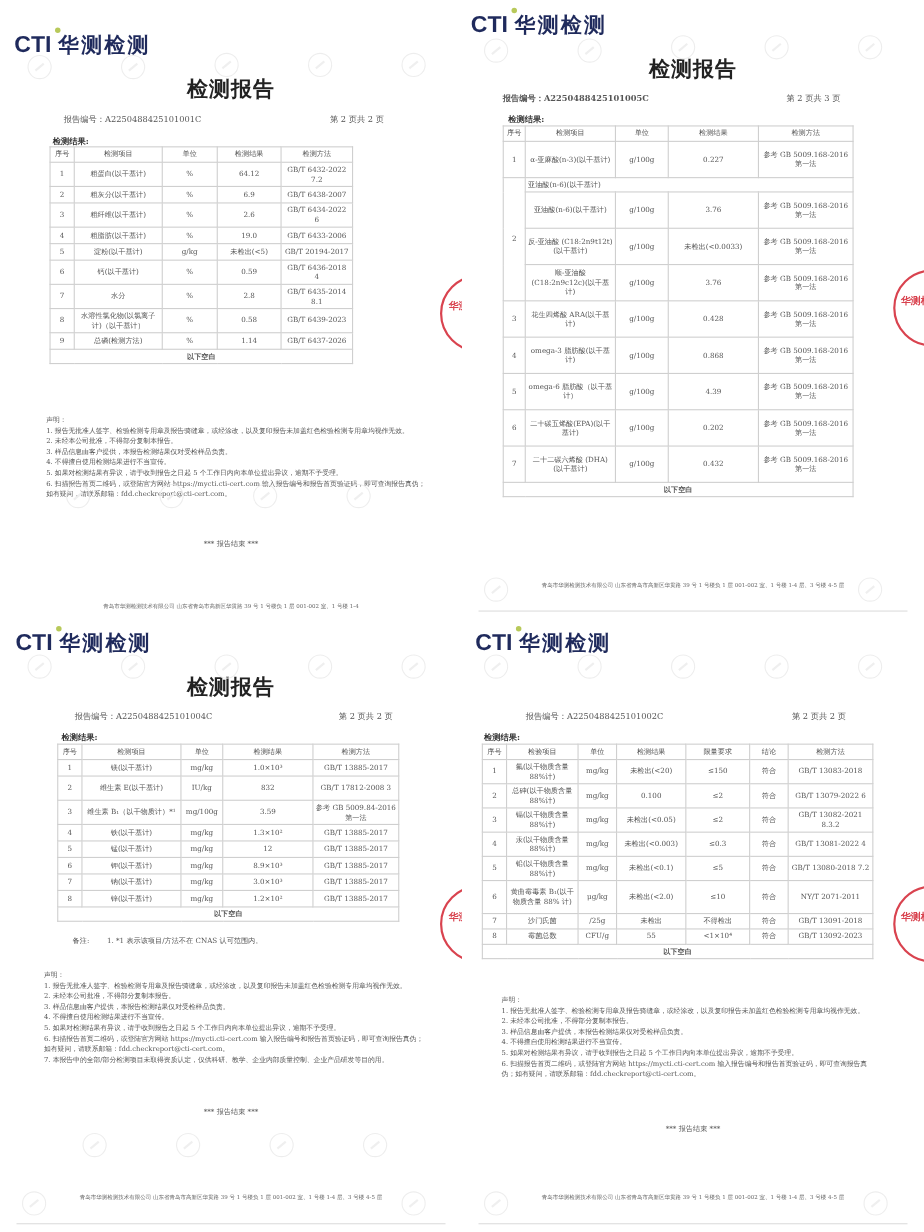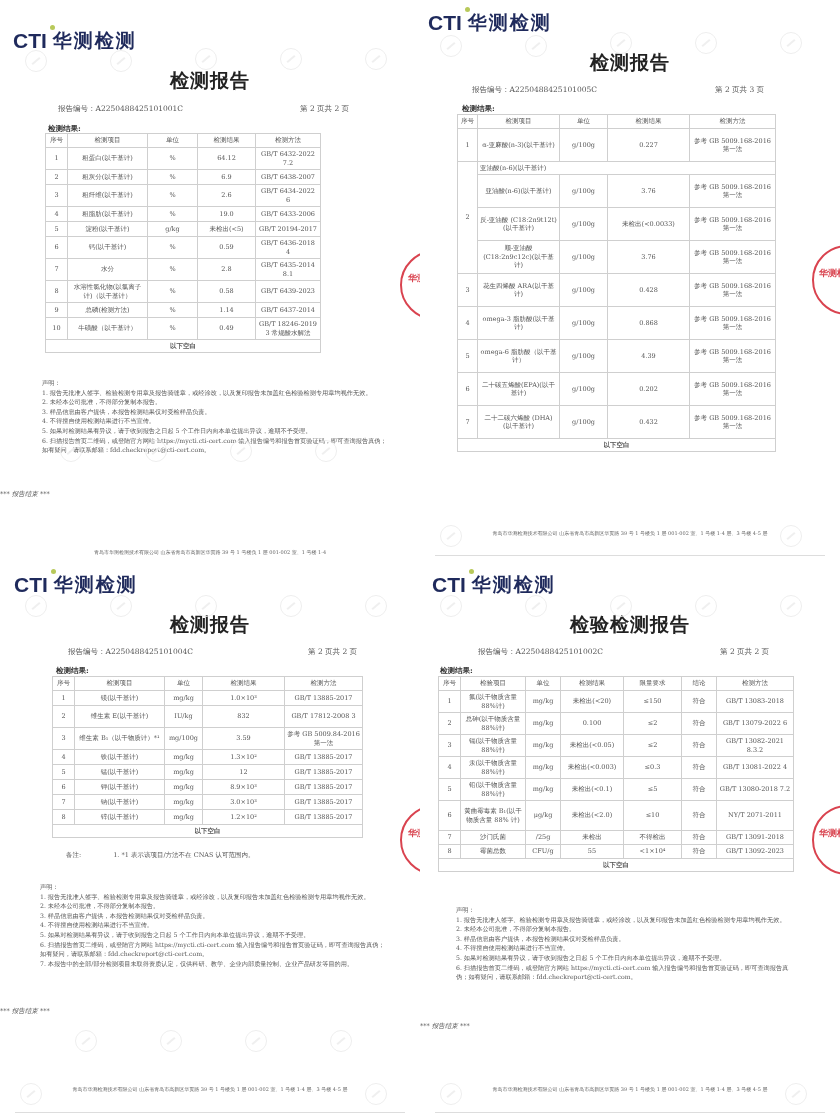--- a/index.html
+++ b/index.html
@@ -21,21 +21,21 @@
   .report-no { position: absolute; font-size: 7.5px; color: #555; }
   .page-no { position: absolute; font-size: 7.5px; color: #555; }
   .section-label { position: absolute; font-size: 7.5px; color: #333; font-weight: bold; }
 
   table.res { position: absolute; border-collapse: collapse; font-size: 6.5px; color: #555; table-layout: fixed; }
   table.res th, table.res td { border: 1px solid #cfcfcf; text-align: center; vertical-align: middle; padding: 1px 2px; line-height: 1.3; font-weight: normal; }
   table.res th { height: 14px; }
   table.res td.blank { height: 13px; font-weight: bold; }
 
   .statement { position: absolute; font-size: 6.2px; color: #555; line-height: 1.55; }
-  .end-mark { position: absolute; left: 0; right: 0; font-size: 6.5px; color: #555; font-style: italic; }
+  .end-mark { position: absolute; left: 0; right: 0; text-align: center; font-size: 6.5px; color: #555; }
   .note { position: absolute; font-size: 6.5px; color: #555; }
 
   .footer { position: absolute; left: 0; right: 0; text-align: center; font-size: 5px; color: #666; line-height: 1.5; }
   .footer-line { position: absolute; left: 15px; right: 15px; height: 1px; background: #ddd; }
 
   .wm { position: absolute; width: 22px; height: 22px; border: 1.5px solid #ececec; border-radius: 50%; opacity: 0.9; }
   .wm::after { content: ""; position: absolute; left: 5px; top: 9px; width: 10px; height: 2px; background: #eee; transform: rotate(-40deg); }
 
   .seal { position: absolute; width: 70px; height: 70px; border: 2px solid #d9434f; border-radius: 50%; }
   .seal span { position: absolute; font-size: 9px; color: #d9434f; font-family: "DejaVu Sans", sans-serif; font-weight: bold; }
@@ -125,28 +125,21 @@
           <td>水溶性氯化物(以氯离子计)（以干基计）</td>
           <td>%</td>
           <td>0.58</td>
           <td>GB/T 6439-2023</td>
         </tr>
       <tr style="height:15px">
           <td>9</td>
           <td>总磷(检测方法)</td>
           <td>%</td>
           <td>1.14</td>
-          <td>GB/T 6437-2014</td>
-        </tr>
-      <tr style="height:22px">
-          <td>10</td>
-          <td>牛磺酸（以干基计）</td>
-          <td>%</td>
-          <td>0.49</td>
-          <td>GB/T 18246-2019 3 常规酸水解法</td>
+          <td>GB/T 6437-2026</td>
         </tr>
       <tr>
           <td colspan="5" class="blank">以下空白</td>
         </tr>
     </tbody>
   </table>
 
   <div class="statement" style="left:42px; top:378px; width:345px;">
     <div>声明：</div>
     <div>1. 报告无批准人签字、检验检测专用章及报告骑缝章，或经涂改，以及复印报告未加盖红色检验检测专用章均视作无效。</div>
@@ -173,21 +166,21 @@
   <div class="wm" style="left:230px; top:440px;"></div>
   <div class="wm" style="left:315px; top:440px;"></div>
 </div>
 
 <div class="page p2">
   <div class="logo" style="left:8px; top:10px;">
     <span class="cti">CTI<span class="dot"></span></span>
     <span class="cn">华测检测</span>
   </div>
   <div class="title" style="top:50px;">检测报告</div>
-  <div class="report-no" style="left:52px; top:85px;"><span>报告编号：</span><span>A2250488425101005C</span></div>
+  <div class="report-no" style="left:37px; top:85px;font-weight:bold;"><span>报告编号：</span><span>A2250488425101005C</span></div>
   <div class="page-no" style="left:295px; top:85px;">第 2 页共 3 页</div>
   <div class="section-label" style="left:42px; top:104px;">检测结果:</div>
 
   <table class="res" style="left:37px; top:114px; width:318px;">
     <colgroup>
         <col style="width:20px">
         <col style="width:82px">
         <col style="width:48px">
         <col style="width:82px">
         <col style="width:86px">
@@ -372,21 +365,21 @@
           <td>1.2×10²</td>
           <td>GB/T 13885-2017</td>
         </tr>
       <tr>
           <td colspan="5" class="blank">以下空白</td>
         </tr>
     </tbody>
   </table>
 
   <div class="note" style="left:66px; top:291px;">
-    <span style="margin-right:32px">备注:</span><span>1. *1 表示该项目/方法不在 CNAS 认可范围内。</span>
+    <span style="margin-right:16px">备注:</span><span>1. *1 表示该项目/方法不在 CNAS 认可范围内。</span>
   </div>
 
   <div class="statement" style="left:40px; top:322px; width:350px;">
     <div>声明：</div>
     <div>1. 报告无批准人签字、检验检测专用章及报告骑缝章，或经涂改，以及复印报告未加盖红色检验检测专用章均视作无效。</div>
     <div>2. 未经本公司批准，不得部分复制本报告。</div>
     <div>3. 样品信息由客户提供，本报告检测结果仅对受检样品负责。</div>
     <div>4. 不得擅自使用检测结果进行不当宣传。</div>
     <div>5. 如果对检测结果有异议，请于收到报告之日起 5 个工作日内向本单位提出异议，逾期不予受理。</div>
     <div>6. 扫描报告首页二维码，或登陆官方网站 https://mycti.cti-cert.com 输入报告编号和报告首页验证码，即可查询报告真伪；如有疑问，请联系邮箱：fdd.checkreport@cti-cert.com。</div>
@@ -412,21 +405,20 @@
   <div class="wm" style="left:330px; top:470px;"></div>
   <div class="wm" style="left:20px; top:523px;"></div>
   <div class="wm" style="left:365px; top:523px;"></div>
 </div>
 
 <div class="page p4">
   <div class="logo" style="left:12px; top:12px;">
     <span class="cti">CTI<span class="dot"></span></span>
     <span class="cn">华测检测</span>
   </div>
-  <div class="title" style="top:52px;">检验检测报告</div>
   <div class="report-no" style="left:58px; top:87px;"><span>报告编号：</span><span>A2250488425101002C</span></div>
   <div class="page-no" style="left:300px; top:87px;">第 2 页共 2 页</div>
   <div class="section-label" style="left:20px; top:106px;">检测结果:</div>
 
   <table class="res" style="left:18px; top:116px; width:355px;">
     <colgroup>
         <col style="width:22px">
         <col style="width:65px">
         <col style="width:35px">
         <col style="width:63px">

